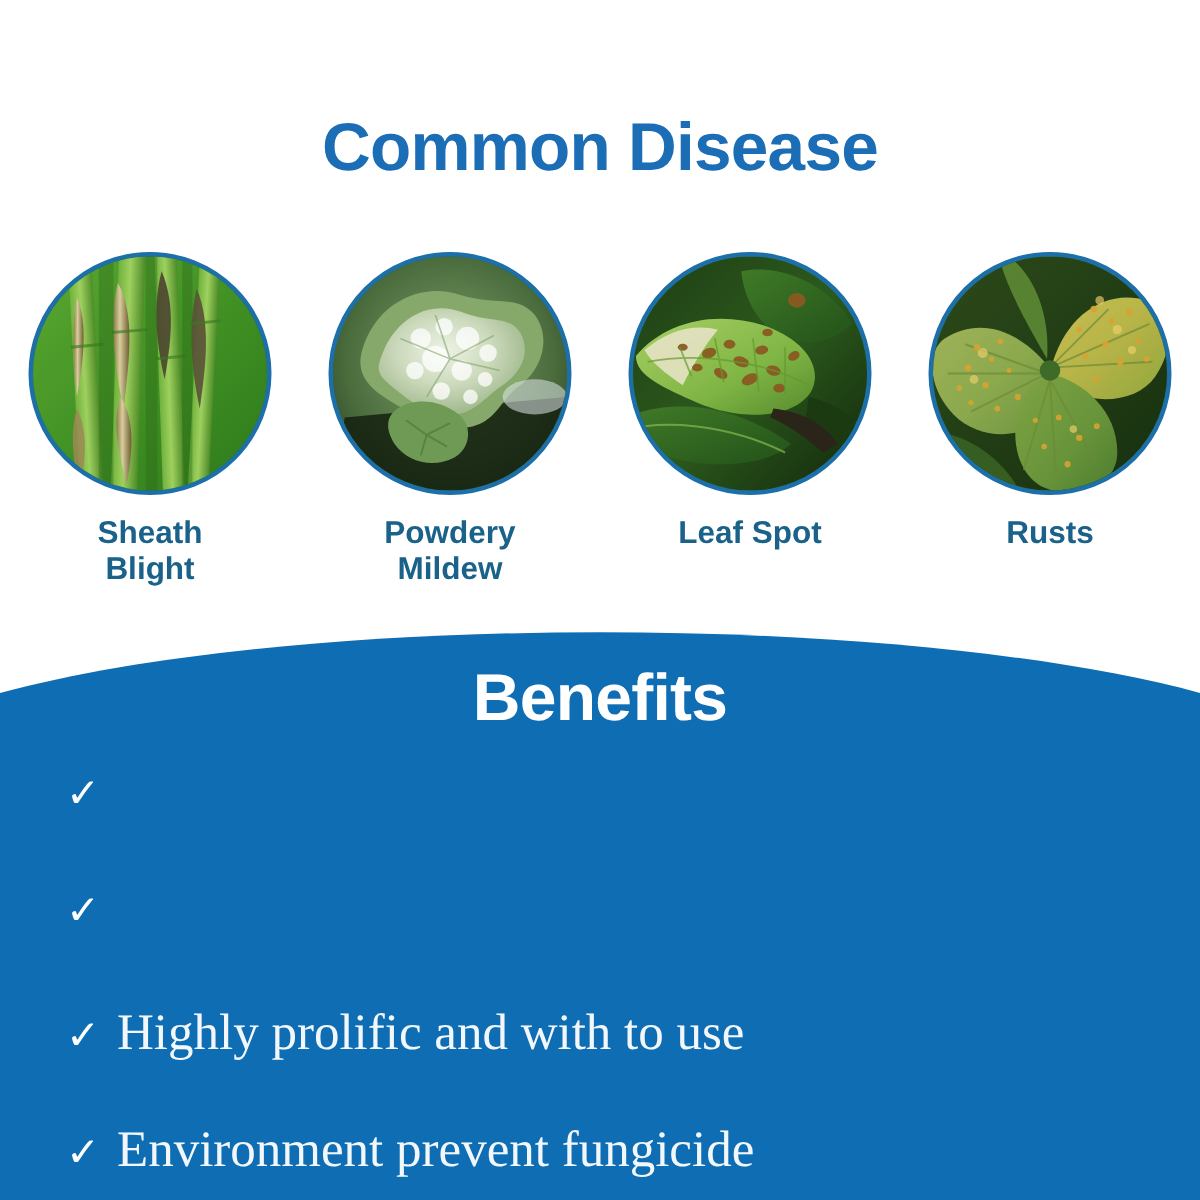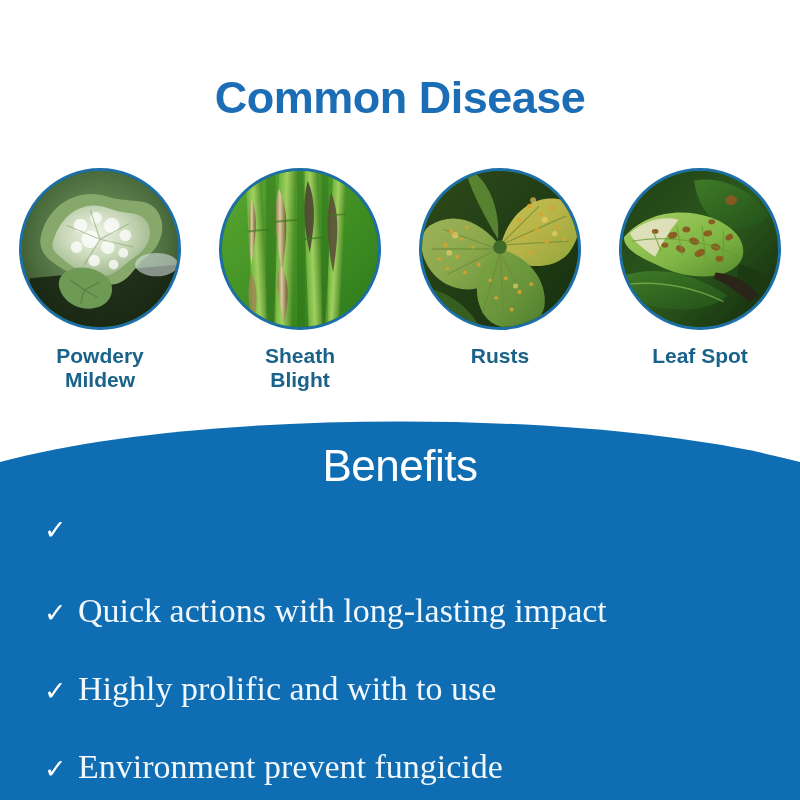--- a/index.html
+++ b/index.html
@@ -108,21 +108,21 @@
     position: absolute;
     left: 0;
     top: 404px;
     width: 800px;
     height: 396px;
   }
   .benefits-title {
     width: 800px;
     text-align: center;
     font-family: "Liberation Sans", sans-serif;
-    font-weight: normal;
+    font-weight: bold;
     font-size: 44px;
     letter-spacing: -0.5px;
     color: #ffffff;
     line-height: 1;
     padding-top: 4px;
     box-sizing: border-box;
   }
 
   .benefit-list {
     list-style: none;
@@ -157,20 +157,72 @@
 </head>
 <body>
 
 <div class="poster">
 
   <div class="top-section">
 
     <div class="main-title">Common Disease</div>
 
     <div class="disease-row">
+
+      <div class="disease-card">
+        <div class="disease-circle">
+          <svg viewBox="0 0 160 160" preserveAspectRatio="xMidYMid slice" aria-hidden="true">
+            <defs>
+              <linearGradient id="sb-bg" x1="0" y1="0" x2="1" y2="1">
+                <stop offset="0%" stop-color="#5aa832"></stop>
+                <stop offset="55%" stop-color="#3f8f23"></stop>
+                <stop offset="100%" stop-color="#2d7a1b"></stop>
+              </linearGradient>
+              <linearGradient id="sb-stem" x1="0" y1="0" x2="1" y2="0">
+                <stop offset="0%" stop-color="#6fb23c"></stop>
+                <stop offset="45%" stop-color="#9fd05f"></stop>
+                <stop offset="100%" stop-color="#4e8c28"></stop>
+              </linearGradient>
+              <linearGradient id="sb-lesion" x1="0" y1="0" x2="1" y2="0">
+                <stop offset="0%" stop-color="#8d7b4a"></stop>
+                <stop offset="40%" stop-color="#d8cd9d"></stop>
+                <stop offset="100%" stop-color="#6e5c32"></stop>
+              </linearGradient>
+            </defs>
+            <rect x="0" y="0" width="160" height="160" fill="url(#sb-bg)"></rect>
+            <g>
+              <rect x="28" y="-6" width="16" height="172" rx="6" fill="url(#sb-stem)" transform="rotate(-3 36 80)"></rect>
+              <rect x="56" y="-6" width="18" height="172" rx="6" fill="url(#sb-stem)" transform="rotate(2 65 80)"></rect>
+              <rect x="86" y="-6" width="15" height="172" rx="6" fill="url(#sb-stem)" transform="rotate(-2 93 80)"></rect>
+              <rect x="110" y="-6" width="14" height="172" rx="6" fill="url(#sb-stem)" transform="rotate(3 117 80)"></rect>
+            </g>
+            <g>
+              <path d="M30 28 C38 46 34 74 30 96 C28 78 26 50 30 28 Z" fill="url(#sb-lesion)"></path>
+              <path d="M58 18 C70 40 66 70 62 104 C56 78 52 42 58 18 Z" fill="url(#sb-lesion)"></path>
+              <path d="M88 10 C98 34 94 60 90 84 C84 58 82 32 88 10 Z" fill="#4b4430" opacity="0.9"></path>
+              <path d="M112 22 C122 46 118 76 114 104 C108 76 106 46 112 22 Z" fill="#5b5238" opacity="0.92"></path>
+              <path d="M60 96 C70 112 68 134 64 156 C58 132 54 112 60 96 Z" fill="url(#sb-lesion)"></path>
+              <path d="M30 104 C38 120 36 140 32 158 C26 136 26 118 30 104 Z" fill="#9c8a55" opacity="0.85"></path>
+            </g>
+            <g stroke="#3d7a1f" stroke-width="2" opacity="0.65" fill="none">
+              <path d="M26 62 L48 60"></path>
+                <path d="M54 52 L78 50"></path>
+              <path d="M84 70 L104 68"></path>
+                <path d="M108 46 L128 44"></path>
+            </g>
+            <g fill="#2c6417" opacity="0.35">
+              <rect x="45" y="0" width="10" height="160"></rect>
+              <rect x="77" y="0" width="8" height="160"></rect>
+              <rect x="102" y="0" width="7" height="160"></rect>
+            </g>
+          </svg>
+        </div>
+        <div class="disease-label">Sheath
+Blight</div>
+      </div>
 
       <div class="disease-card">
         <div class="disease-circle">
           <svg viewBox="0 0 160 160" preserveAspectRatio="xMidYMid slice" aria-hidden="true">
             <defs>
               <radialGradient id="pm-bg" cx="50%" cy="45%" r="75%">
                 <stop offset="0%" stop-color="#7fa06a"></stop>
                 <stop offset="60%" stop-color="#4a6b3c"></stop>
                 <stop offset="100%" stop-color="#1d2a18"></stop>
               </radialGradient>
@@ -219,66 +271,72 @@
           </svg>
         </div>
         <div class="disease-label">Powdery
 Mildew</div>
       </div>
 
       <div class="disease-card">
         <div class="disease-circle">
           <svg viewBox="0 0 160 160" preserveAspectRatio="xMidYMid slice" aria-hidden="true">
             <defs>
-              <linearGradient id="sb-bg" x1="0" y1="0" x2="1" y2="1">
-                <stop offset="0%" stop-color="#5aa832"></stop>
-                <stop offset="55%" stop-color="#3f8f23"></stop>
-                <stop offset="100%" stop-color="#2d7a1b"></stop>
-              </linearGradient>
-              <linearGradient id="sb-stem" x1="0" y1="0" x2="1" y2="0">
-                <stop offset="0%" stop-color="#6fb23c"></stop>
-                <stop offset="45%" stop-color="#9fd05f"></stop>
-                <stop offset="100%" stop-color="#4e8c28"></stop>
-              </linearGradient>
-              <linearGradient id="sb-lesion" x1="0" y1="0" x2="1" y2="0">
-                <stop offset="0%" stop-color="#8d7b4a"></stop>
-                <stop offset="40%" stop-color="#d8cd9d"></stop>
-                <stop offset="100%" stop-color="#6e5c32"></stop>
+              <linearGradient id="ls-bg" x1="0" y1="0" x2="1" y2="1">
+                <stop offset="0%" stop-color="#1f3d15"></stop>
+                <stop offset="50%" stop-color="#2c5a1d"></stop>
+                <stop offset="100%" stop-color="#12270c"></stop>
+              </linearGradient>
+              <linearGradient id="ls-leaf" x1="0" y1="0" x2="1" y2="1">
+                <stop offset="0%" stop-color="#a8cf63"></stop>
+                <stop offset="60%" stop-color="#7fb544"></stop>
+                <stop offset="100%" stop-color="#558a2c"></stop>
+              </linearGradient>
+              <linearGradient id="ls-dark" x1="0" y1="0" x2="1" y2="1">
+                <stop offset="0%" stop-color="#3f7a27"></stop>
+                <stop offset="100%" stop-color="#23521a"></stop>
               </linearGradient>
             </defs>
-            <rect x="0" y="0" width="160" height="160" fill="url(#sb-bg)"></rect>
-            <g>
-              <rect x="28" y="-6" width="16" height="172" rx="6" fill="url(#sb-stem)" transform="rotate(-3 36 80)"></rect>
-              <rect x="56" y="-6" width="18" height="172" rx="6" fill="url(#sb-stem)" transform="rotate(2 65 80)"></rect>
-              <rect x="86" y="-6" width="15" height="172" rx="6" fill="url(#sb-stem)" transform="rotate(-2 93 80)"></rect>
-              <rect x="110" y="-6" width="14" height="172" rx="6" fill="url(#sb-stem)" transform="rotate(3 117 80)"></rect>
-            </g>
-            <g>
-              <path d="M30 28 C38 46 34 74 30 96 C28 78 26 50 30 28 Z" fill="url(#sb-lesion)"></path>
-              <path d="M58 18 C70 40 66 70 62 104 C56 78 52 42 58 18 Z" fill="url(#sb-lesion)"></path>
-              <path d="M88 10 C98 34 94 60 90 84 C84 58 82 32 88 10 Z" fill="#4b4430" opacity="0.9"></path>
-              <path d="M112 22 C122 46 118 76 114 104 C108 76 106 46 112 22 Z" fill="#5b5238" opacity="0.92"></path>
-              <path d="M60 96 C70 112 68 134 64 156 C58 132 54 112 60 96 Z" fill="url(#sb-lesion)"></path>
-              <path d="M30 104 C38 120 36 140 32 158 C26 136 26 118 30 104 Z" fill="#9c8a55" opacity="0.85"></path>
-            </g>
-            <g stroke="#3d7a1f" stroke-width="2" opacity="0.65" fill="none">
-              <path d="M26 62 L48 60"></path>
-                <path d="M54 52 L78 50"></path>
-              <path d="M84 70 L104 68"></path>
-                <path d="M108 46 L128 44"></path>
-            </g>
-            <g fill="#2c6417" opacity="0.35">
-              <rect x="45" y="0" width="10" height="160"></rect>
-              <rect x="77" y="0" width="8" height="160"></rect>
-              <rect x="102" y="0" width="7" height="160"></rect>
+            <rect x="0" y="0" width="160" height="160" fill="url(#ls-bg)"></rect>
+            <path d="M74 10 C104 4 136 22 150 46 C136 60 116 62 100 54
+                     C86 46 76 30 74 10 Z" fill="url(#ls-dark)"></path>
+            <path d="M2 68 C22 44 58 36 92 48 C118 58 130 76 122 92
+                     C110 112 72 112 44 100 C22 90 2 82 2 68 Z" fill="url(#ls-leaf)"></path>
+            <path d="M8 64 C24 50 42 46 58 50 C48 62 40 76 34 88 C22 80 12 72 8 64 Z" fill="#e4e2c2" opacity="0.92"></path>
+            <g fill="#8a5a22" opacity="0.95">
+              <ellipse cx="52" cy="66" rx="5" ry="3.5" transform="rotate(-18 52 66)"></ellipse>
+              <ellipse cx="66" cy="60" rx="4" ry="3"></ellipse>
+              <ellipse cx="74" cy="72" rx="5.5" ry="3.5" transform="rotate(20 74 72)"></ellipse>
+              <ellipse cx="88" cy="64" rx="4.5" ry="3" transform="rotate(-10 88 64)"></ellipse>
+              <ellipse cx="60" cy="80" rx="5" ry="3.2" transform="rotate(30 60 80)"></ellipse>
+              <ellipse cx="80" cy="84" rx="6" ry="3.6" transform="rotate(-25 80 84)"></ellipse>
+              <ellipse cx="96" cy="78" rx="5" ry="3.4" transform="rotate(15 96 78)"></ellipse>
+              <ellipse cx="100" cy="90" rx="4" ry="3"></ellipse>
+              <ellipse cx="44" cy="76" rx="3.6" ry="2.6"></ellipse>
+              <ellipse cx="110" cy="68" rx="4.2" ry="3" transform="rotate(-30 110 68)"></ellipse>
+              <ellipse cx="112" cy="30" rx="6" ry="5"></ellipse>
+              <ellipse cx="34" cy="62" rx="3.4" ry="2.4"></ellipse>
+              <ellipse cx="92" cy="52" rx="3.6" ry="2.6"></ellipse>
+            </g>
+            <g stroke="#65992f" stroke-width="1.2" fill="none" opacity="0.7">
+              <path d="M10 72 C42 66 86 70 120 88"></path>
+              <path d="M32 62 L40 82"></path>
+                <path d="M56 56 L62 86"></path>
+              <path d="M82 56 L86 92"></path>
+                <path d="M104 62 L104 94"></path>
+            </g>
+            <path d="M0 108 C34 96 74 104 108 128 C92 144 50 146 22 136 C8 130 0 120 0 108 Z" fill="url(#ls-dark)"></path>
+            <path d="M120 96 C140 100 154 112 158 128 C142 132 126 124 118 112 Z" fill="#1b3a12"></path>
+            <path d="M96 104 C116 106 132 116 140 128 L130 134 C116 122 104 114 94 110 Z" fill="#2b2418"></path>
+            <g stroke="#8fbf55" stroke-width="1.4" fill="none" opacity="0.65">
+              <path d="M8 116 C44 112 80 122 104 134"></path>
             </g>
           </svg>
         </div>
-        <div class="disease-label">Sheath
-Blight</div>
+        <div class="disease-label">Leaf Spot</div>
       </div>
 
       <div class="disease-card">
         <div class="disease-circle">
           <svg viewBox="0 0 160 160" preserveAspectRatio="xMidYMid slice" aria-hidden="true">
             <defs>
               <linearGradient id="ru-bg" x1="0" y1="0" x2="1" y2="1">
                 <stop offset="0%" stop-color="#2d4a1a"></stop>
                 <stop offset="100%" stop-color="#16300f"></stop>
               </linearGradient>
@@ -356,97 +414,38 @@
                 <circle cx="136" cy="64" r="2.8"></circle>
               <circle cx="114" cy="30" r="3"></circle>
                 <circle cx="96" cy="118" r="2.6"></circle>
             </g>
             <ellipse cx="80" cy="78" rx="7" ry="7" fill="#3f6b28"></ellipse>
           </svg>
         </div>
         <div class="disease-label">Rusts</div>
       </div>
 
-      <div class="disease-card">
-        <div class="disease-circle">
-          <svg viewBox="0 0 160 160" preserveAspectRatio="xMidYMid slice" aria-hidden="true">
-            <defs>
-              <linearGradient id="ls-bg" x1="0" y1="0" x2="1" y2="1">
-                <stop offset="0%" stop-color="#1f3d15"></stop>
-                <stop offset="50%" stop-color="#2c5a1d"></stop>
-                <stop offset="100%" stop-color="#12270c"></stop>
-              </linearGradient>
-              <linearGradient id="ls-leaf" x1="0" y1="0" x2="1" y2="1">
-                <stop offset="0%" stop-color="#a8cf63"></stop>
-                <stop offset="60%" stop-color="#7fb544"></stop>
-                <stop offset="100%" stop-color="#558a2c"></stop>
-              </linearGradient>
-              <linearGradient id="ls-dark" x1="0" y1="0" x2="1" y2="1">
-                <stop offset="0%" stop-color="#3f7a27"></stop>
-                <stop offset="100%" stop-color="#23521a"></stop>
-              </linearGradient>
-            </defs>
-            <rect x="0" y="0" width="160" height="160" fill="url(#ls-bg)"></rect>
-            <path d="M74 10 C104 4 136 22 150 46 C136 60 116 62 100 54
-                     C86 46 76 30 74 10 Z" fill="url(#ls-dark)"></path>
-            <path d="M2 68 C22 44 58 36 92 48 C118 58 130 76 122 92
-                     C110 112 72 112 44 100 C22 90 2 82 2 68 Z" fill="url(#ls-leaf)"></path>
-            <path d="M8 64 C24 50 42 46 58 50 C48 62 40 76 34 88 C22 80 12 72 8 64 Z" fill="#e4e2c2" opacity="0.92"></path>
-            <g fill="#8a5a22" opacity="0.95">
-              <ellipse cx="52" cy="66" rx="5" ry="3.5" transform="rotate(-18 52 66)"></ellipse>
-              <ellipse cx="66" cy="60" rx="4" ry="3"></ellipse>
-              <ellipse cx="74" cy="72" rx="5.5" ry="3.5" transform="rotate(20 74 72)"></ellipse>
-              <ellipse cx="88" cy="64" rx="4.5" ry="3" transform="rotate(-10 88 64)"></ellipse>
-              <ellipse cx="60" cy="80" rx="5" ry="3.2" transform="rotate(30 60 80)"></ellipse>
-              <ellipse cx="80" cy="84" rx="6" ry="3.6" transform="rotate(-25 80 84)"></ellipse>
-              <ellipse cx="96" cy="78" rx="5" ry="3.4" transform="rotate(15 96 78)"></ellipse>
-              <ellipse cx="100" cy="90" rx="4" ry="3"></ellipse>
-              <ellipse cx="44" cy="76" rx="3.6" ry="2.6"></ellipse>
-              <ellipse cx="110" cy="68" rx="4.2" ry="3" transform="rotate(-30 110 68)"></ellipse>
-              <ellipse cx="112" cy="30" rx="6" ry="5"></ellipse>
-              <ellipse cx="34" cy="62" rx="3.4" ry="2.4"></ellipse>
-              <ellipse cx="92" cy="52" rx="3.6" ry="2.6"></ellipse>
-            </g>
-            <g stroke="#65992f" stroke-width="1.2" fill="none" opacity="0.7">
-              <path d="M10 72 C42 66 86 70 120 88"></path>
-              <path d="M32 62 L40 82"></path>
-                <path d="M56 56 L62 86"></path>
-              <path d="M82 56 L86 92"></path>
-                <path d="M104 62 L104 94"></path>
-            </g>
-            <path d="M0 108 C34 96 74 104 108 128 C92 144 50 146 22 136 C8 130 0 120 0 108 Z" fill="url(#ls-dark)"></path>
-            <path d="M120 96 C140 100 154 112 158 128 C142 132 126 124 118 112 Z" fill="#1b3a12"></path>
-            <path d="M96 104 C116 106 132 116 140 128 L130 134 C116 122 104 114 94 110 Z" fill="#2b2418"></path>
-            <g stroke="#8fbf55" stroke-width="1.4" fill="none" opacity="0.65">
-              <path d="M8 116 C44 112 80 122 104 134"></path>
-            </g>
-          </svg>
-        </div>
-        <div class="disease-label">Leaf Spot</div>
-      </div>
-
     </div>
   </div>
 
   <div class="blue-panel">
     <svg viewBox="0 0 800 800" preserveAspectRatio="none" aria-hidden="true">
       <path d="M0 426 C200 372 600 372 800 426 L800 800 L0 800 Z" fill="#0E6DB3"></path>
     </svg>
   </div>
 
   <div class="benefits-wrap">
     <div class="benefits-title">Benefits</div>
 
     <ul class="benefit-list">
       <li class="benefit-item">
         <span class="benefit-check">✓</span>
       </li>
       <li class="benefit-item">
         <span class="benefit-check">✓</span>
-        <span class="benefit-text">Quick actions with long-lasting impact</span>
       </li>
       <li class="benefit-item">
         <span class="benefit-check">✓</span>
         <span class="benefit-text">Highly prolific and with to use</span>
       </li>
       <li class="benefit-item">
         <span class="benefit-check">✓</span>
         <span class="benefit-text">Environment prevent fungicide</span>
       </li>
     </ul>

